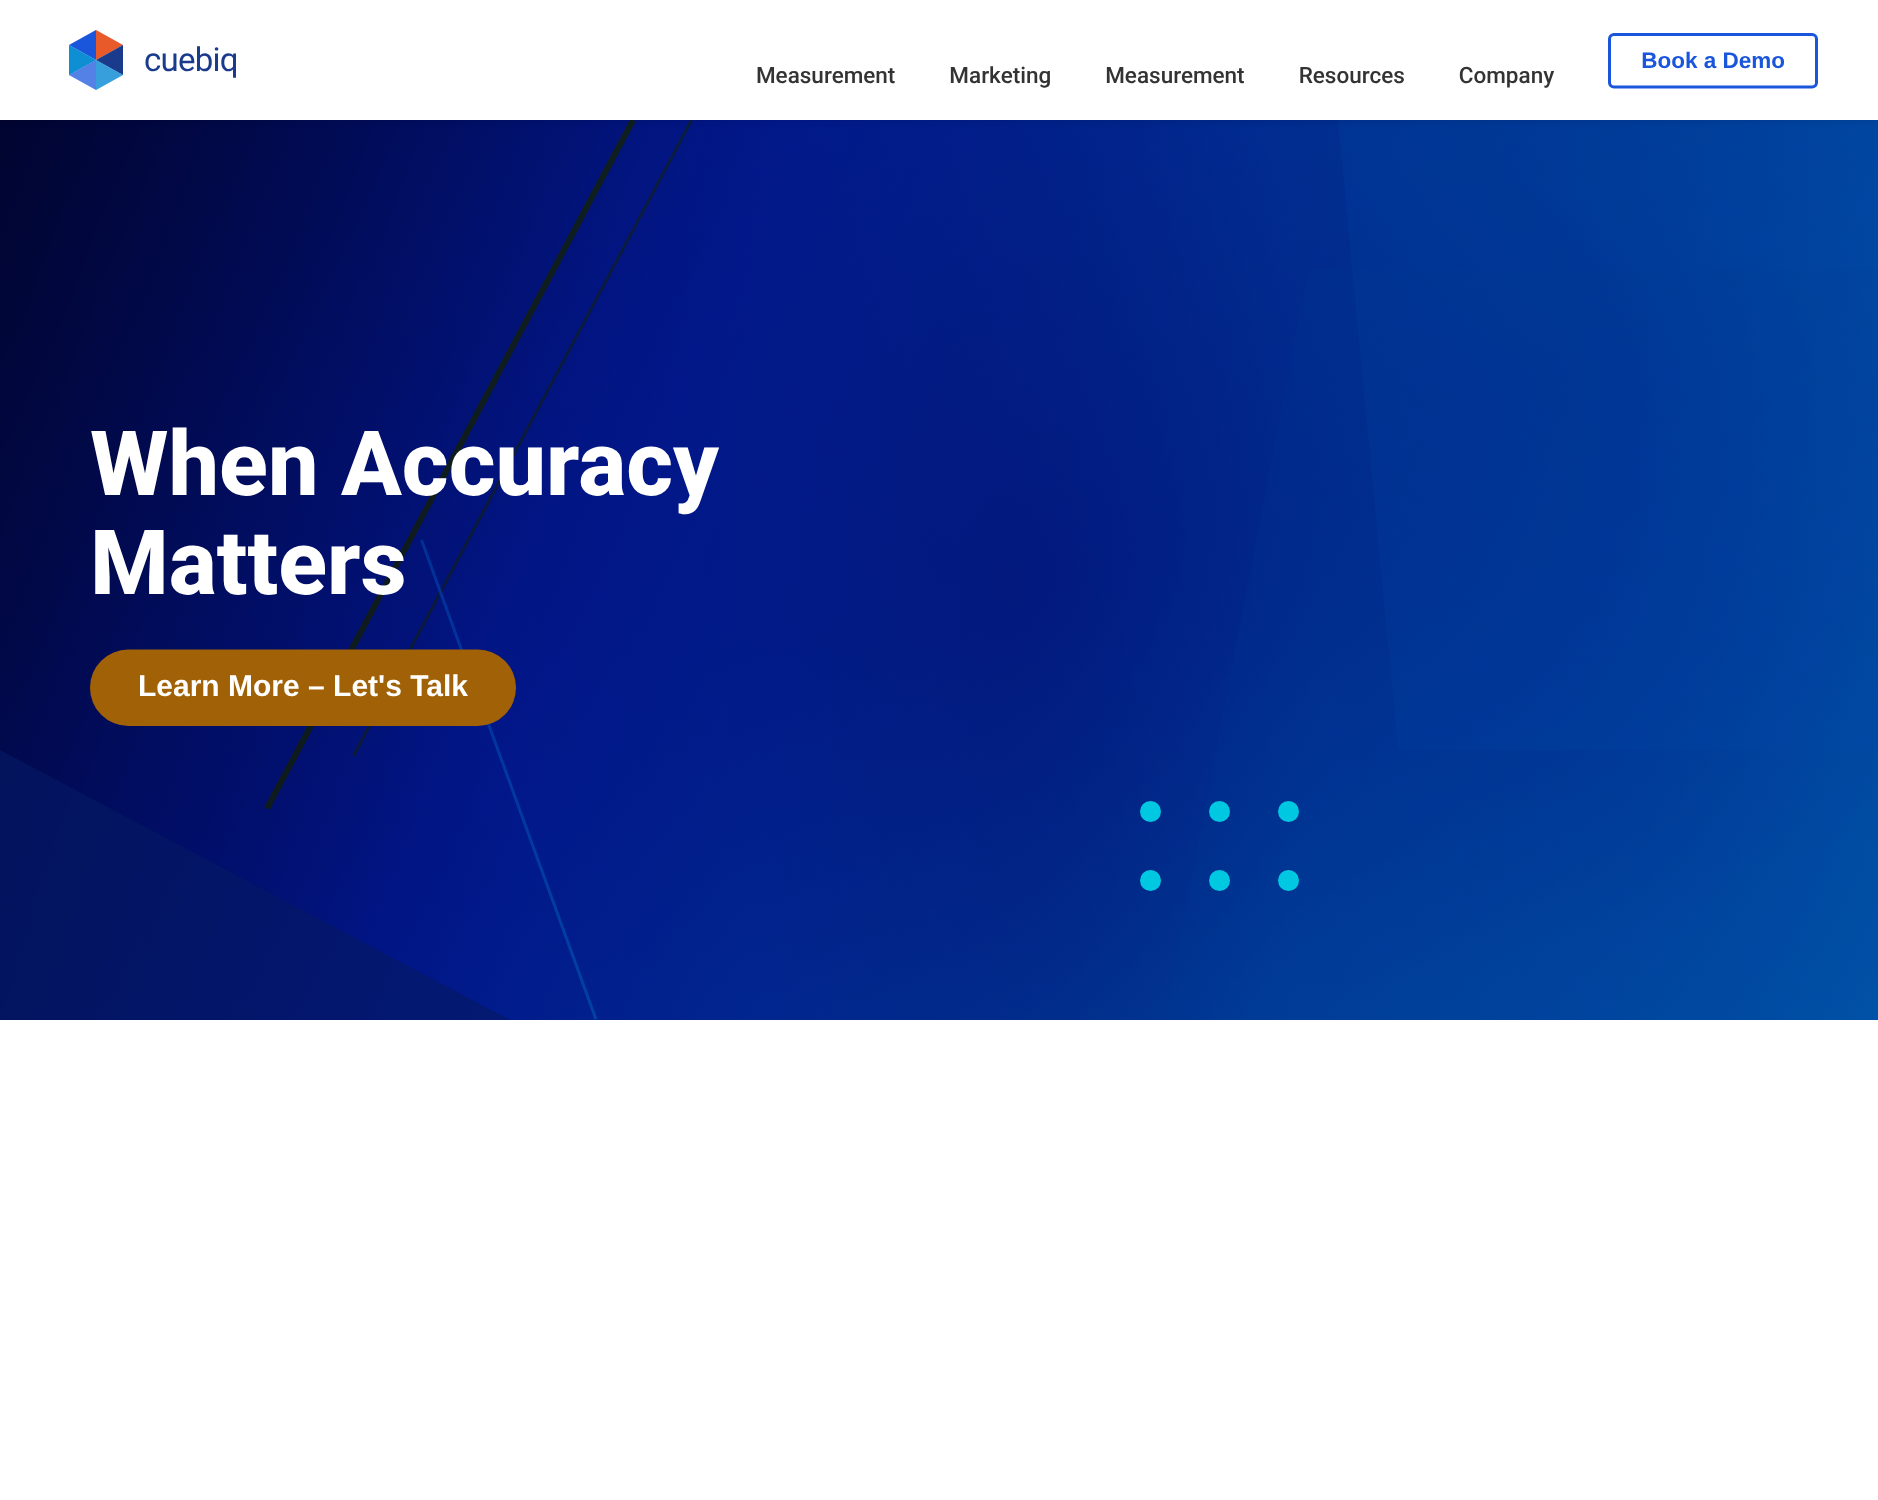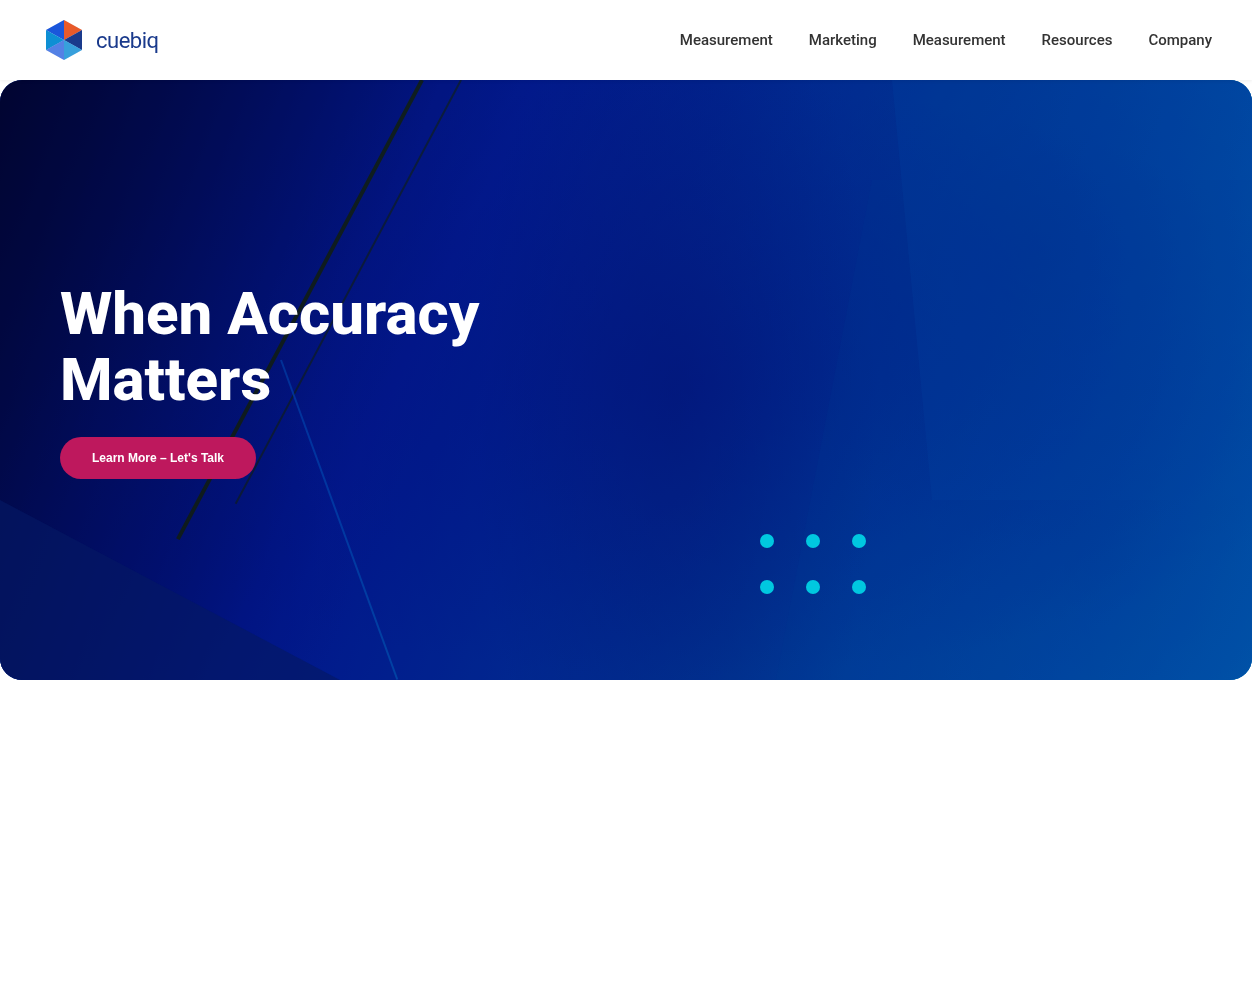--- a/index.html
+++ b/index.html
@@ -64,21 +64,20 @@
       cursor: pointer;
     }
 
     
     .hero {
       position: relative;
       width: 1252px;
       height: 600px;
       overflow: hidden;
       background: #1a3a8c;
-      border-radius: 22px;
     }
 
     
     .hero-shapes {
       position: absolute;
       inset: 0;
     }
 
     
     .orange-line-1 {
@@ -160,25 +159,25 @@
     .hero-subtitle {
       color: rgba(255,255,255,0.9);
       font-size: 16px;
       line-height: 1.6;
       margin-bottom: 36px;
       max-width: 460px;
     }
 
     .cta-button {
       display: inline-block;
-      background: #be185d;
+      background: #a16207;
       color: #fff;
       padding: 14px 32px;
       border-radius: 30px;
-      font-size: 12px;
+      font-size: 20px;
       font-weight: 600;
       cursor: pointer;
       border: none;
       width: fit-content;
     }
 
     
     .below-hero {
       width: 1252px;
       height: 320px;
@@ -231,20 +230,21 @@
     </svg>
     <span style="font-size:22px; font-weight:400; color:#1a3a8c; letter-spacing:-0.5px;">cuebiq</span>
   </div>
 
   <nav>
     <a class="nav-item">Measurement</a>
     <a class="nav-item">Marketing</a>
     <a class="nav-item">Measurement</a>
     <a class="nav-item">Resources</a>
     <a class="nav-item">Company</a>
+    <button class="book-demo-btn">Book a Demo</button>
   </nav>
 </header>
 
 <section class="hero">
   <div class="hero-image-layer"></div>
   <div class="hero-photo-overlay"></div>
 
   <div class="hero-shapes">
 
     <div class="orange-line-1"></div>

